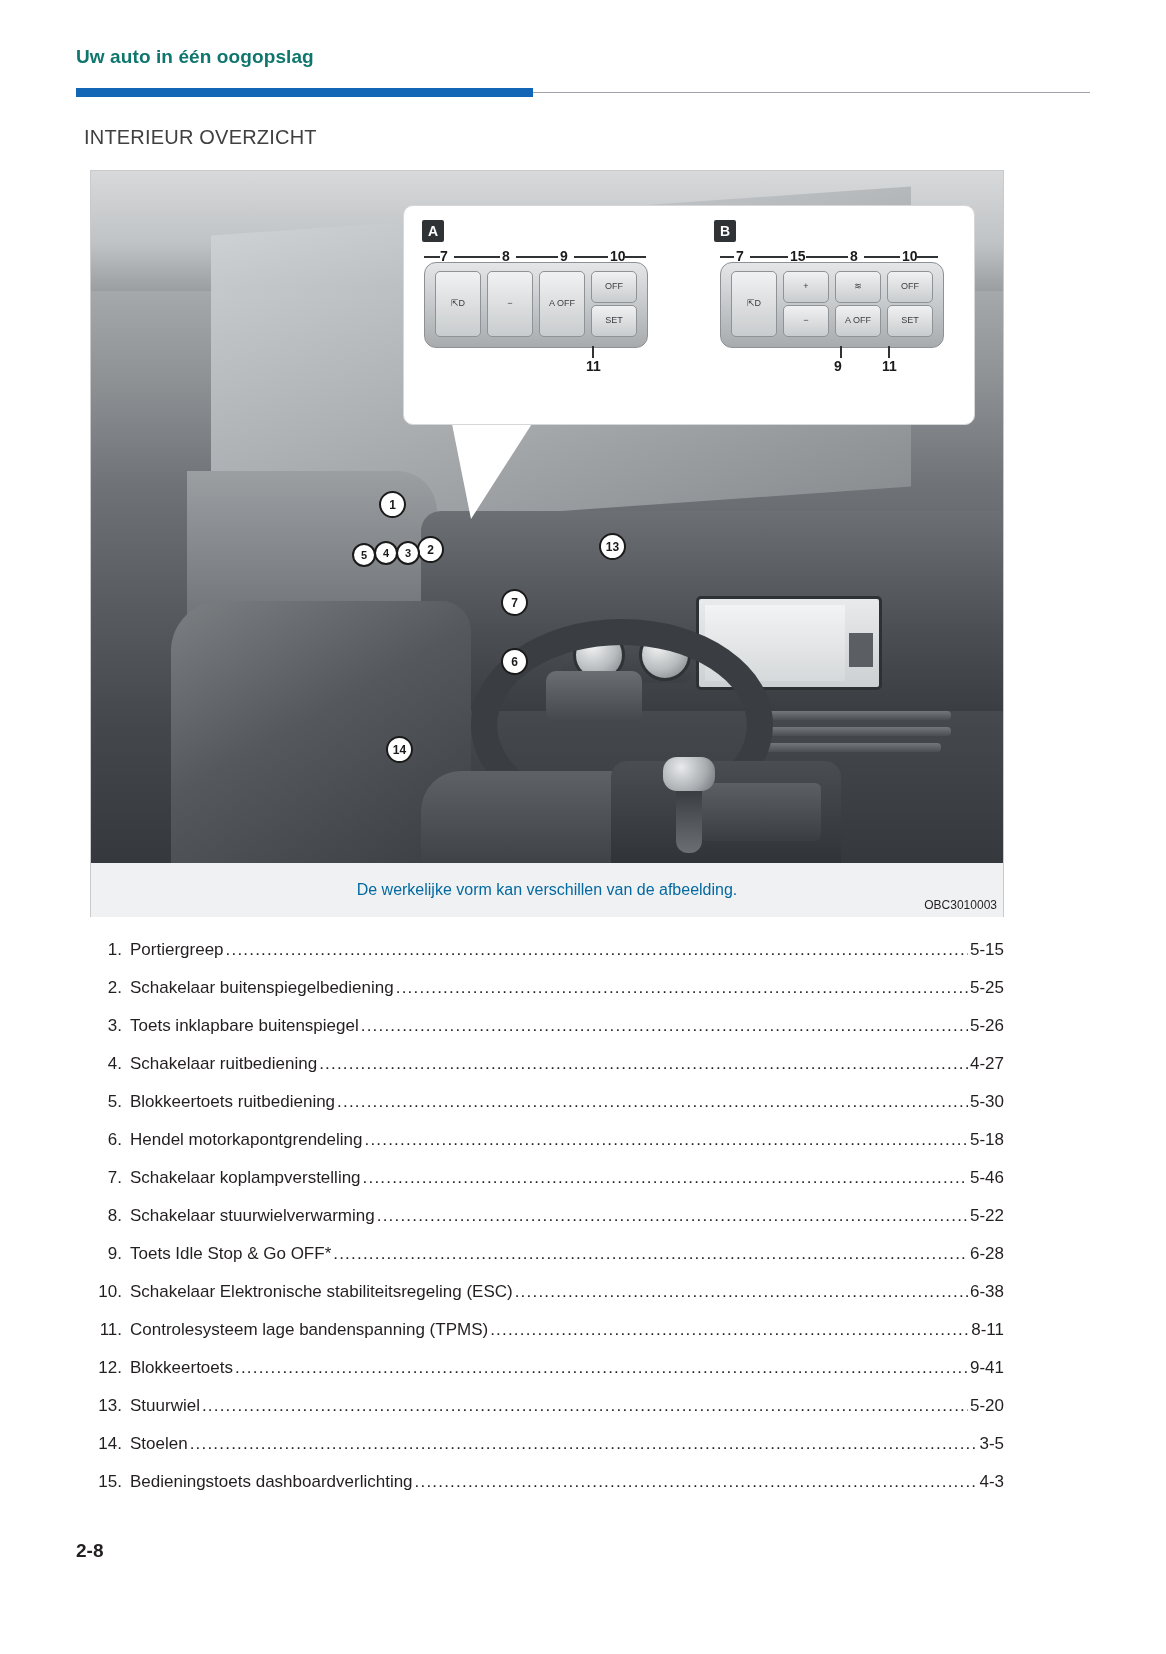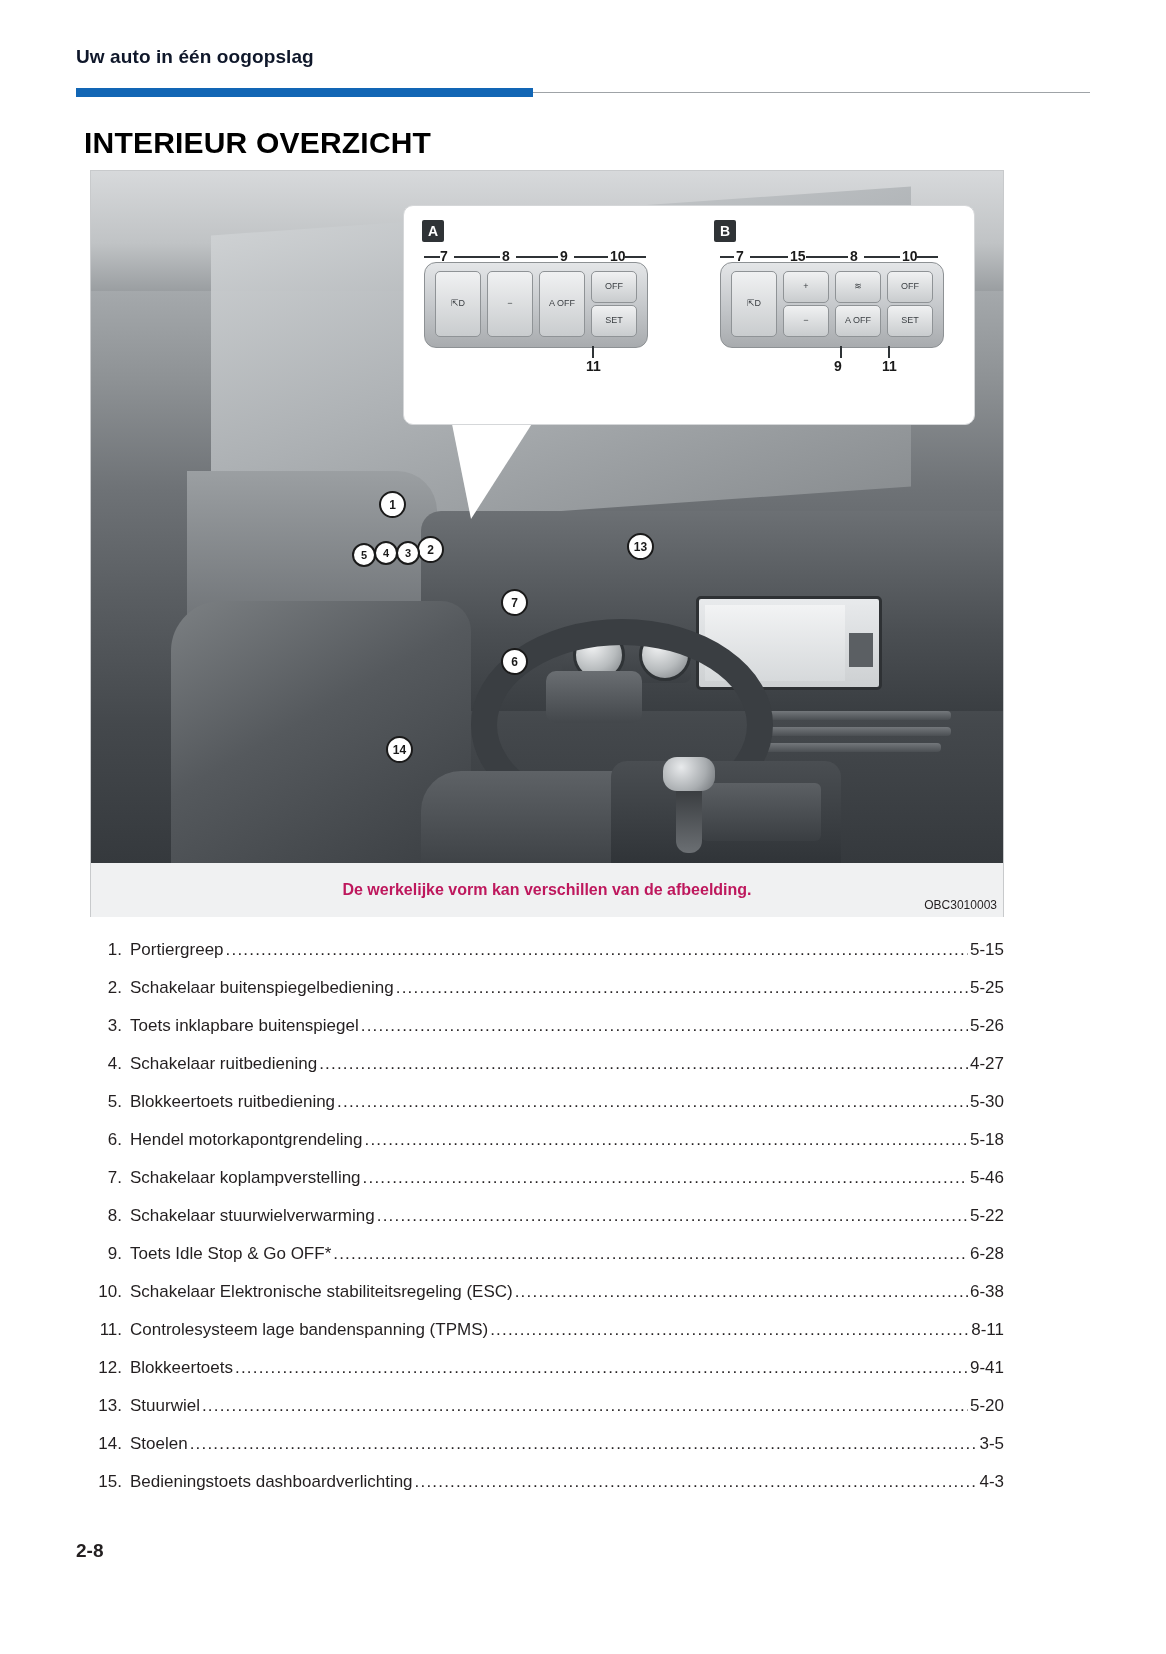--- a/index.html
+++ b/index.html
@@ -19,21 +19,21 @@
   
   .page-header {
     position: absolute;
     left: 76px;
     top: 46px;
     width: 1014px;
   }
   .header-title {
     font-size: 19px;
     font-weight: bold;
-    color: #0f172a;
+    color: #0f766e;
     letter-spacing: 0.1px;
   }
   .header-rule-wrap {
     position: absolute;
     left: 76px;
     top: 88px;
     width: 1014px;
     height: 10px;
   }
   .header-rule-thin {
@@ -51,23 +51,23 @@
     width: 457px;
     height: 9px;
     background: #1266b5;
   }
 
   
   .section-title {
     position: absolute;
     left: 84px;
     top: 126px;
-    font-size: 30px;
-    font-weight: bold;
-    color: #000000;
+    font-size: 20px;
+    font-weight: normal;
+    color: #404040;
     letter-spacing: 0.2px;
   }
 
   
   .figure {
     position: absolute;
     left: 90px;
     top: 170px;
     width: 914px;
     height: 747px;
@@ -269,22 +269,22 @@
     top: 692px;
     width: 912px;
     height: 54px;
     background: #f0f1f2;
     display: flex;
     align-items: center;
     justify-content: center;
   }
   .figure-caption {
     font-size: 16px;
-    font-weight: bold;
-    color: #be185d;
+    font-weight: normal;
+    color: #0369a1;
   }
   .figure-code {
     position: absolute;
     right: 6px;
     bottom: 4px;
     font-size: 12px;
     color: #231f20;
   }
 
   
@@ -430,21 +430,21 @@
       <div class="lead-num" style="left:478px; top:152px;">11</div>
     </div>
 
     <div class="circ-num" style="left:288px; top:320px;">1</div>
     <div class="circ-num" style="left:326px; top:365px;">2</div>
     <div class="circ-num small" style="left:305px; top:370px;">3</div>
     <div class="circ-num small" style="left:283px; top:370px;">4</div>
     <div class="circ-num small" style="left:261px; top:372px;">5</div>
     <div class="circ-num" style="left:410px; top:477px;">6</div>
     <div class="circ-num" style="left:410px; top:418px;">7</div>
-    <div class="circ-num" style="left:508px; top:362px;margin-left:28px;">13</div>
+    <div class="circ-num" style="left:508px; top:362px;">13</div>
     <div class="circ-num" style="left:295px; top:565px;">14</div>
   </div>
 
   <div class="figure-caption-bar">
     <div class="figure-caption">De werkelijke vorm kan verschillen van de afbeelding.</div>
   </div>
   <div class="figure-code">OBC3010003</div>
 </div>
 
 <div class="index-list">

